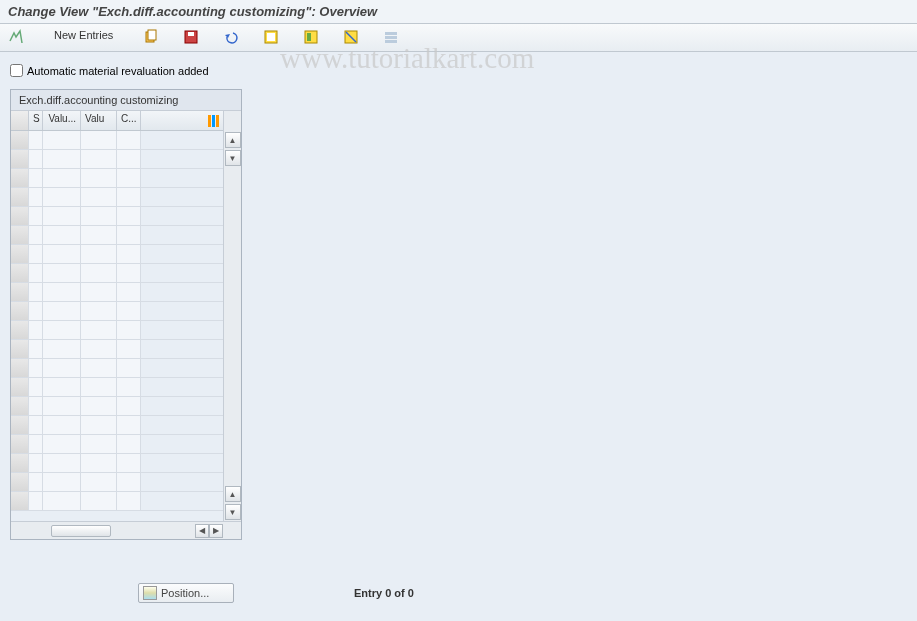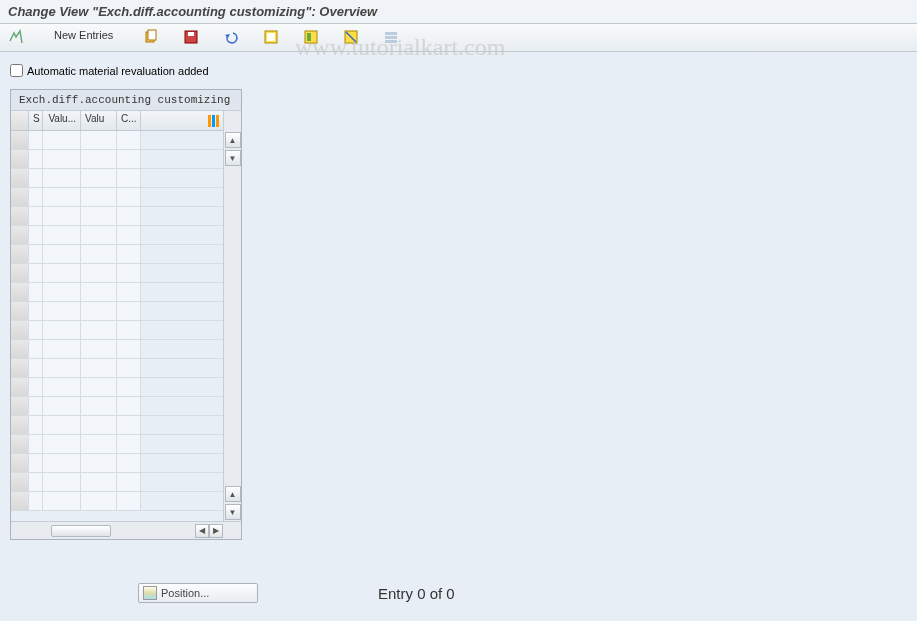--- a/index.html
+++ b/index.html
@@ -64,21 +64,20 @@
       width: 232px;
       border: 1px solid #aab4c0;
       background: #e8eef5;
     }
     .grid-title {
       background: #e0e6ee;
       padding: 4px 8px;
       font-size: 11px;
       color: #333;
       border-bottom: 1px solid #c6cdd6;
-      font-family: Liberation Mono, monospace;
     }
     .grid-container {
       display: flex;
       height: 410px;
     }
     .grid-table-area { flex: 1; overflow: hidden; }
     .grid-header-row {
       display: flex;
       background: linear-gradient(#f2f5f8, #e2e8ee);
       border-bottom: 1px solid #c0c8d0;
@@ -166,51 +165,51 @@
     .footer-row {
       position: absolute;
       bottom: 18px;
       left: 10px;
       display: flex;
       align-items: center;
       gap: 120px;
     }
     .position-btn {
       margin-left: 128px;
-      width: 120px;
+      width: 96px;
       height: 20px;
       background: linear-gradient(#fbfcfd,#e9edf1);
       border: 1px solid #a8b0ba;
       border-radius: 2px;
       font-size: 11px;
       color: #444;
       display: flex;
       align-items: center;
       padding: 0 4px;
       gap: 4px;
       cursor: pointer;
     }
     .position-icon {
       width: 14px; height: 14px;
       border: 1px solid #999;
       background: linear-gradient(#ffe,#dda 50%,#ade);
     }
     .entry-text {
-      font-size: 15px;
+      font-size: 11px;
       color: #333;
+      font-weight: bold;
     }
     .watermark {
       position: absolute;
-      top: 34px;
+      top: 42px;
       left: 280px;
-      font-size: 24px;
+      font-size: 29px;
       color: rgba(200,200,200,0.7);
       font-family: Georgia, serif;
       pointer-events: none;
-      margin-left: 15px;
     }
     
     .ico { width: 16px; height: 16px; }
   </style>
 </head>
 <body>
 
 <div class="title-bar">Change View "Exch.diff.accounting customizing": Overview</div>
 
 <div class="toolbar">

